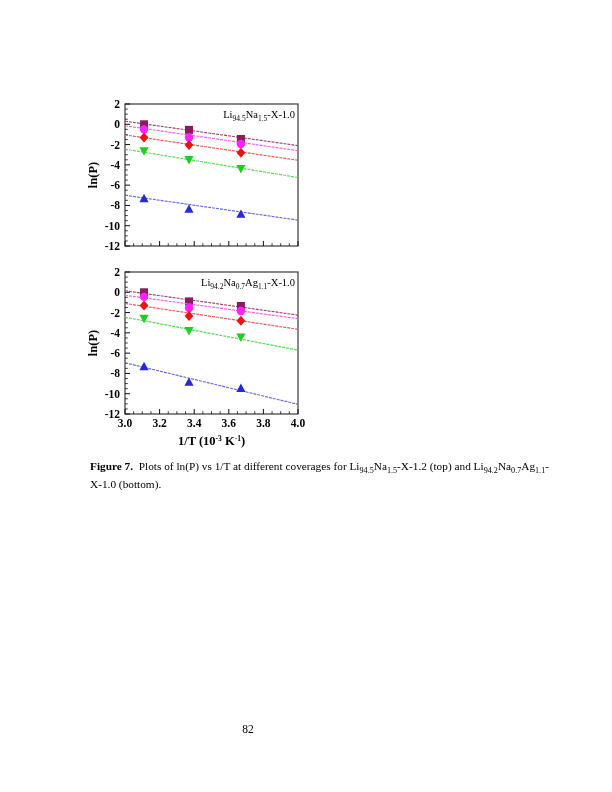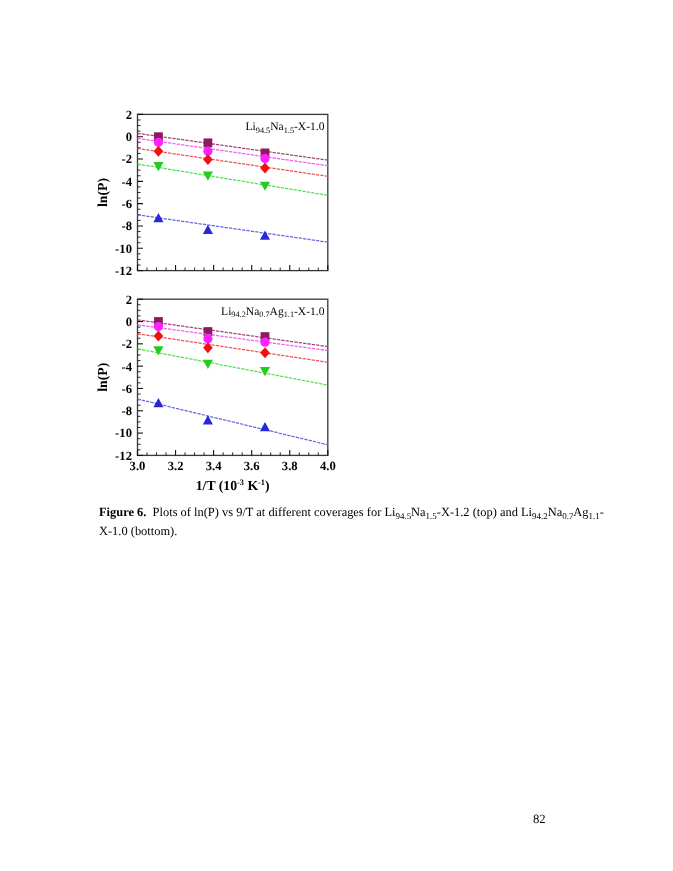--- a/index.html
+++ b/index.html
@@ -12,22 +12,22 @@
     overflow:hidden;
   }
   .figure-svg{position:absolute;left:60px;top:85px;}
   .caption{
     position:absolute;left:90px;top:460px;width:460px;
     font-size:11.3px;line-height:13.6px;
     white-space:pre-wrap;
   }
   .caption sub{font-size:0.72em;}
   .page-number{
-    position:absolute;left:0;top:739px;width:496px;
-    text-align:right;font-size:11.5px;
+    position:absolute;left:0;top:723px;width:496px;
+    text-align:center;font-size:11.5px;
   }
   
   .tick-label{font-family:"Liberation Serif",serif;font-size:11.5px;font-weight:bold;fill:#000;}
   .axis-title{font-family:"Liberation Serif",serif;font-size:12.5px;font-weight:bold;fill:#000;}
   .annot{font-family:"Liberation Serif",serif;font-size:10.5px;fill:#000;}
   .script{font-size:7.5px;}
 </style>
 </head>
 <body>
 
@@ -230,17 +230,17 @@
         </g>
         <g>
           <line x1="65" y1="277.7785714285714" x2="238" y2="319.36428571428576" stroke="#6868E2" stroke-width="1.15" stroke-dasharray="3 1"></line>
           <polygon fill="#2828D8" points="84.02999999999997,276.7285714285714 88.62999999999997,285.12857142857143 79.42999999999998,285.12857142857143"></polygon>
           <polygon fill="#2828D8" points="129.01000000000002,292.45 133.61,300.85 124.41000000000003,300.85"></polygon>
           <polygon fill="#2828D8" points="180.90999999999997,298.5357142857143 185.50999999999996,306.9357142857143 176.30999999999997,306.9357142857143"></polygon>
         </g>
       </g>
     </svg>
 
-  <div class="caption"><b>Figure 6.</b><span>  Plots of ln(P) vs 9/T at different coverages for Li</span><sub>94.5</sub><span>Na</span><sub>1.5</sub><span>-X-1.2 (top) and Li</span><sub>94.2</sub><span>Na</span><sub>0.7</sub><span>Ag</span><sub>1.1</sub><span>-X-1.0 (bottom).</span></div>
+  <div class="caption"><b>Figure 7.</b><span>  Plots of ln(P) vs 1/T at different coverages for Li</span><sub>94.5</sub><span>Na</span><sub>1.5</sub><span>-X-1.2 (top) and Li</span><sub>94.2</sub><span>Na</span><sub>0.7</sub><span>Ag</span><sub>1.1</sub><span>-X-1.0 (bottom).</span></div>
 
   <div class="page-number">82</div>
 
 </div>
 
 </body></html>

